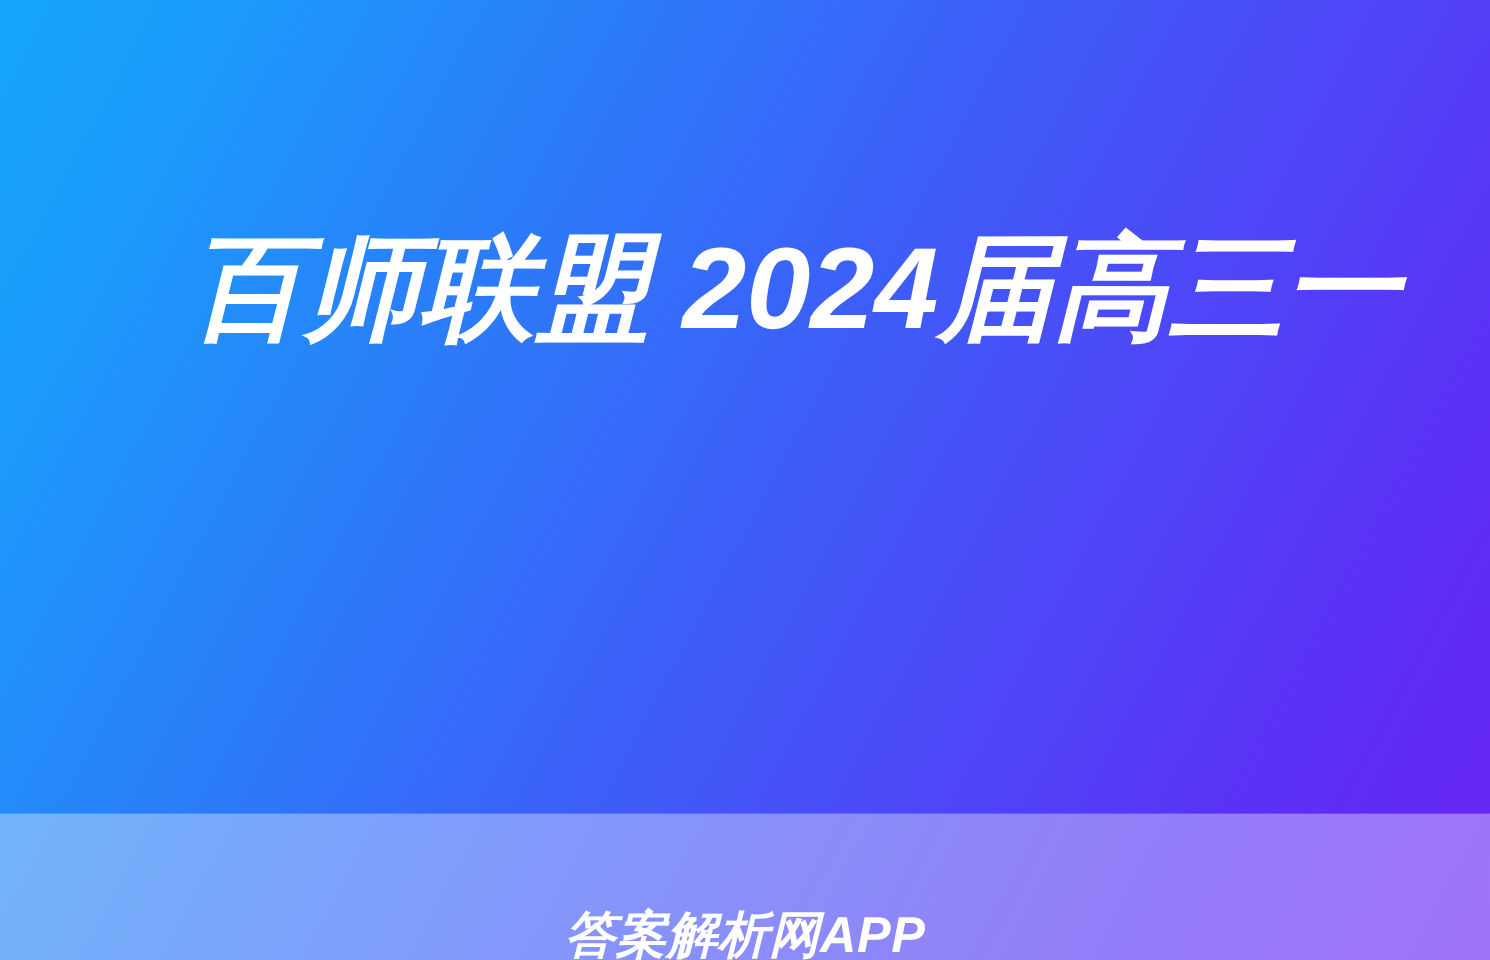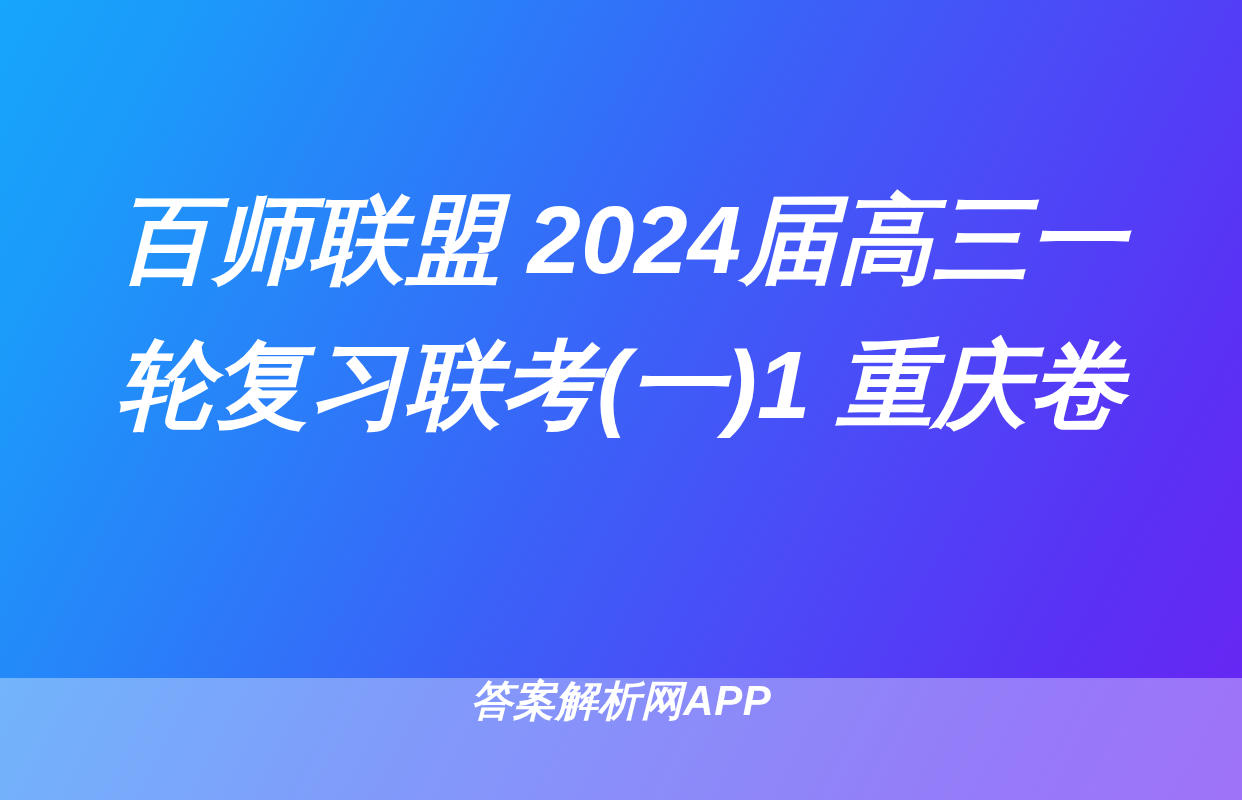--- a/index.html
+++ b/index.html
@@ -26,23 +26,23 @@
         #5a31f5 84%,
         #6a24f3 100%);
   }
 
   
   .title-block {
     position: absolute;
     left: 0;
     right: 0;
     top: 168px;
-    padding: 0 56px;
+    padding: 0 76px;
     box-sizing: border-box;
-    text-align: center;
+    text-align: right;
   }
 
   .title-line {
     display: block;
     color: #ffffff;
     font-family: "Liberation Sans", "DejaVu Sans", sans-serif;
     font-weight: 700;
     font-style: italic;
     font-size: 96px;
     line-height: 145px;
@@ -53,21 +53,21 @@
 
   
   .bottom-band {
     position: absolute;
     left: 0;
     right: 0;
     top: 678px;
     height: 122px;
     background: rgba(255, 255, 255, 0.36);
     display: flex;
-    align-items: flex-start;
+    align-items: flex-end;
     justify-content: center;
   }
 
   .watermark {
     color: #ffffff;
     font-family: "Liberation Sans", "DejaVu Sans", sans-serif;
     font-weight: 700;
     font-style: italic;
     font-size: 42px;
     line-height: 42px;
@@ -76,20 +76,19 @@
     margin-top: 2px;
   }
 </style>
 </head>
 <body>
 
 <div class="poster">
 
   <div class="title-block">
     <span class="title-line">百师联盟 2024届高三一</span>
-    <span class="title-line">轮复习联考(一)1 重庆卷</span>
   </div>
 
   <div class="bottom-band">
     <span class="watermark">答案解析网APP</span>
   </div>
 
 </div>
 
 </body></html>

